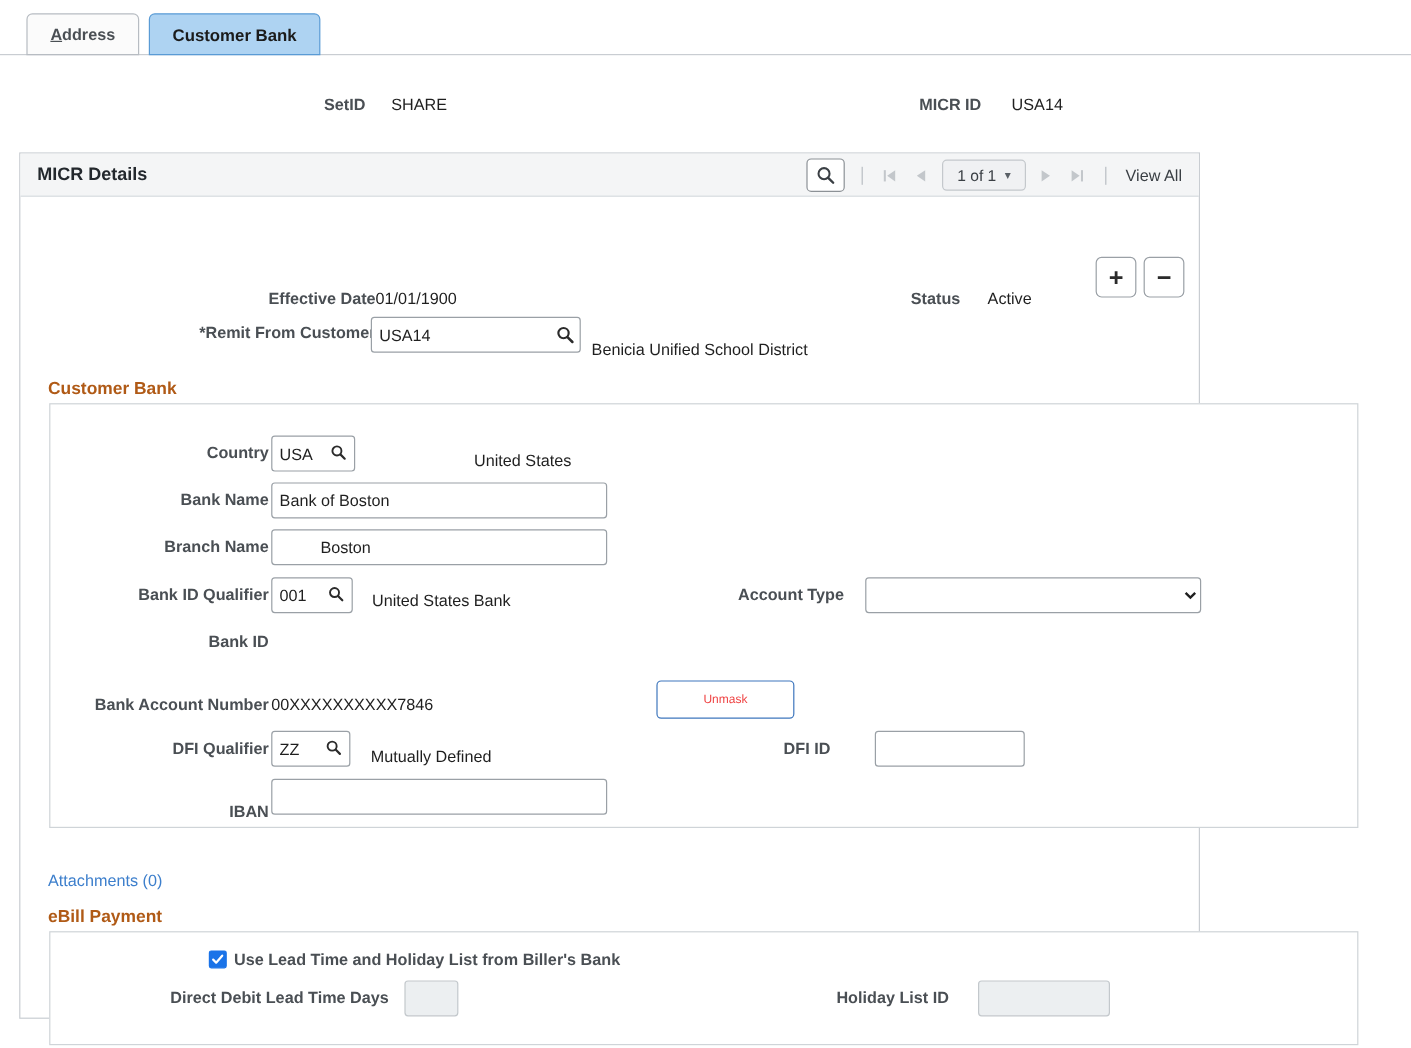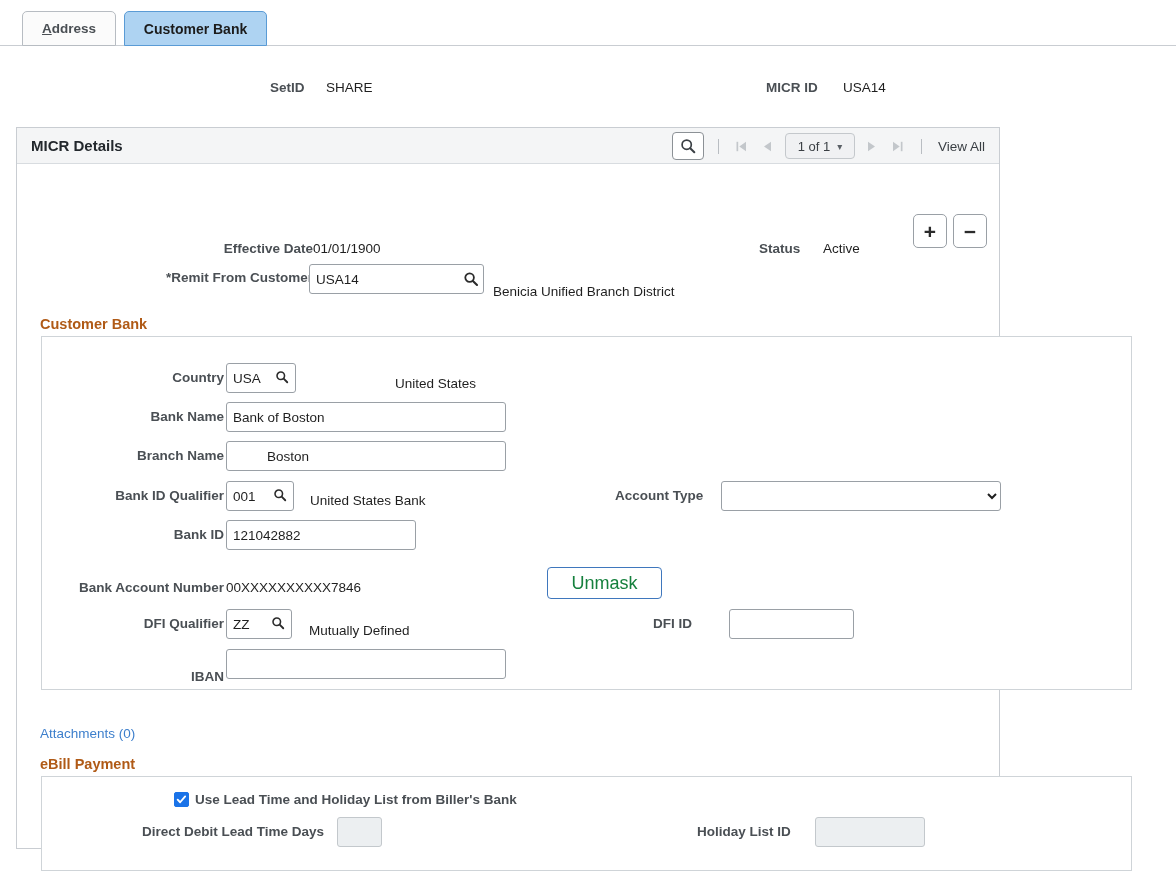--- a/index.html
+++ b/index.html
@@ -148,21 +148,21 @@
   
   .groupbox {
     position: absolute; border: 1px solid #cfd4d8; background: #ffffff;
   }
   .group-title {
     position: absolute; font-weight: bold; font-size: 14.5px; color: #b05a16;
   }
 
   .btn-unmask {
     position: absolute; border: 1px solid #3f77bd; border-radius: 4px;
-    background: #ffffff; color: #15803d; font-size: 18px;
+    background: #ffffff; color: #ef4444; font-size: 10px;
     font-family: "Liberation Sans", sans-serif;
     cursor: pointer; display: flex; align-items: center; justify-content: center;
   }
 
   .link {
     position: absolute; color: #3d7fcc; font-size: 13.5px; cursor: pointer;
   }
 
   .cb-row { position: absolute; display: flex; align-items: flex-start; gap: 6px; padding-left: 48px; }
   .cbox {
@@ -257,21 +257,21 @@
       <span class="lbl" style="left:116px; top:106px; width:180px; text-align:right;">*Remit From Customer</span>
       <div class="lookup-wrap" style="left:292px; top:100px; width:175px; height:30px;">
         <input class="inp" style="height: 30px;" type="text" value="USA14">
         <span class="lookup-ico">
           <svg width="16" height="16" viewBox="0 0 16 16" aria-hidden="true">
             <circle cx="6.6" cy="6.6" r="4.3" fill="none" stroke="#2b2b2b" stroke-width="1.8"></circle>
             <line x1="9.9" y1="9.9" x2="14" y2="14" stroke="#2b2b2b" stroke-width="2.1" stroke-linecap="round"></line>
           </svg>
         </span>
       </div>
-      <span class="desc" style="left:476px; top:120px;">Benicia Unified Branch District</span>
+      <span class="desc" style="left:476px; top:120px;">Benicia Unified School District</span>
 
       <span class="group-title" style="left:23px; top:152px;">Customer Bank</span>
       <div class="groupbox" style="left:24px; top:172px; width:1091px; height:354px;"></div>
 
       <span class="lbl" style="left:30px; top:206px; width:177px; text-align:right;">Country</span>
       <div class="lookup-wrap" style="left:209px; top:199px; width:70px; height:30px;">
         <input class="inp" style="height: 30px;" type="text" value="USA">
         <span class="lookup-ico">
           <svg width="14" height="14" viewBox="0 0 16 16" aria-hidden="true">
             <circle cx="6.6" cy="6.6" r="4.3" fill="none" stroke="#2b2b2b" stroke-width="1.8"></circle>
@@ -298,21 +298,20 @@
         </span>
       </div>
       <span class="desc" style="left:293px; top:329px;">United States Bank</span>
 
       <span class="lbl" style="left:598px; top:324px;">Account Type</span>
       <select class="sel" style="left:704px; top:317px; width:280px; height:30px;">
         <option></option>
       </select>
 
       <span class="lbl" style="left:30px; top:363px; width:177px; text-align:right;">Bank ID</span>
-      <input class="inp" style="left: 209px; top: 356px; width: 190px; height: 30px;" type="text" value="121042882">
 
       <span class="lbl" style="left:10px; top:416px; width:197px; text-align:right;">Bank Account Number</span>
       <span class="val" style="left:209px; top:416px;">00XXXXXXXXXX7846</span>
 
       <div class="btn-unmask" style="left:530px; top:403px; width:115px; height:32px;">
         <span>Unmask</span>
       </div>
 
       <span class="lbl" style="left:30px; top:452px; width:177px; text-align:right;">DFI Qualifier</span>
       <div class="lookup-wrap" style="left:209px; top:445px; width:66px; height:30px;">

